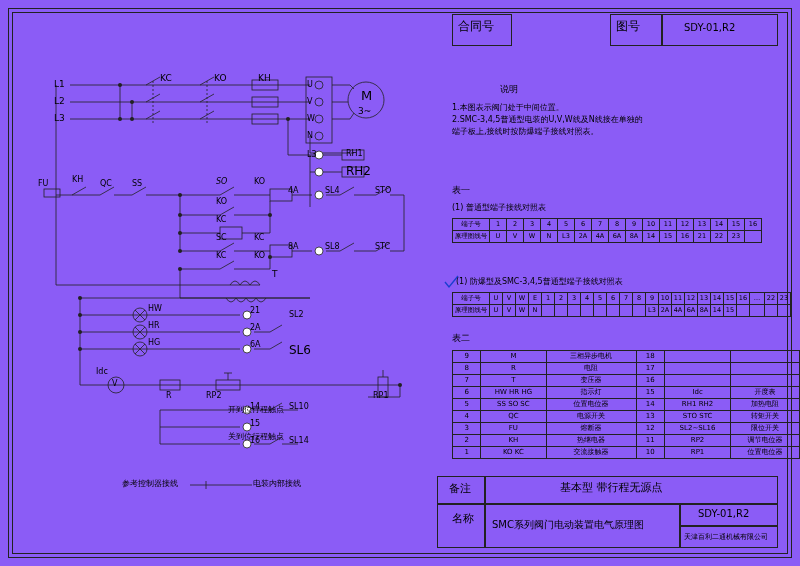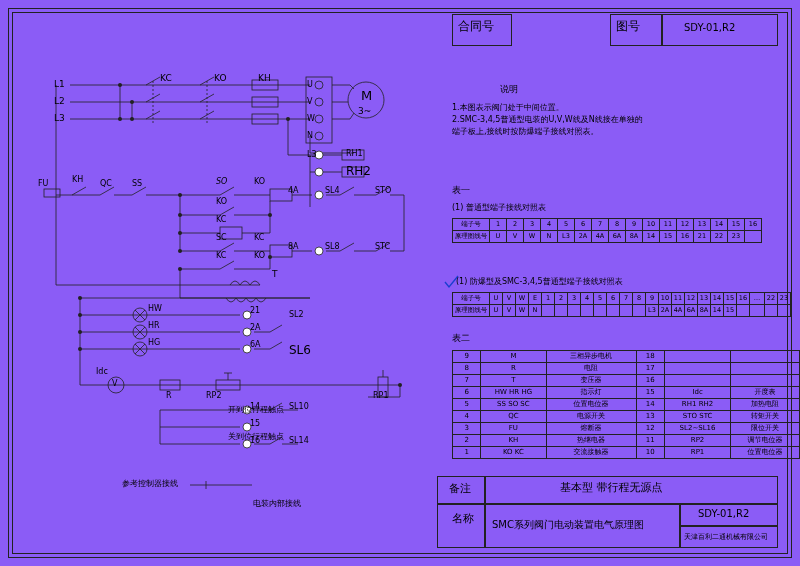--- a/index.html
+++ b/index.html
@@ -498,14 +498,14 @@
 
   <div class="t t8 cn" style="left:228px;top:406px;font-size:8px;">开到位行程触点</div>
   <div class="t t8 cn" style="left:228px;top:433px;font-size:8px;">关到位行程触点</div>
   <div class="t t8" style="left:250px;top:403px;font-size:8px;">14</div>
   <div class="t t8" style="left:250px;top:420px;font-size:8px;">15</div>
   <div class="t t8" style="left:250px;top:437px;font-size:8px;">16</div>
   <div class="t t8" style="left:289px;top:403px;font-size:8px;">SL10</div>
   <div class="t t8" style="left:289px;top:437px;font-size:8px;">SL14</div>
 
   <div class="t t8 cn" style="left:122px;top:480px;font-size:8px;">参考控制器接线</div>
-  <div class="t t8 cn" style="left:253px;top:480px;font-size:8px;margin-top:20px;">电装内部接线</div>
+  <div class="t t8 cn" style="left:253px;top:480px;font-size:8px;">电装内部接线</div>
 </div>
 
 </body></html>

